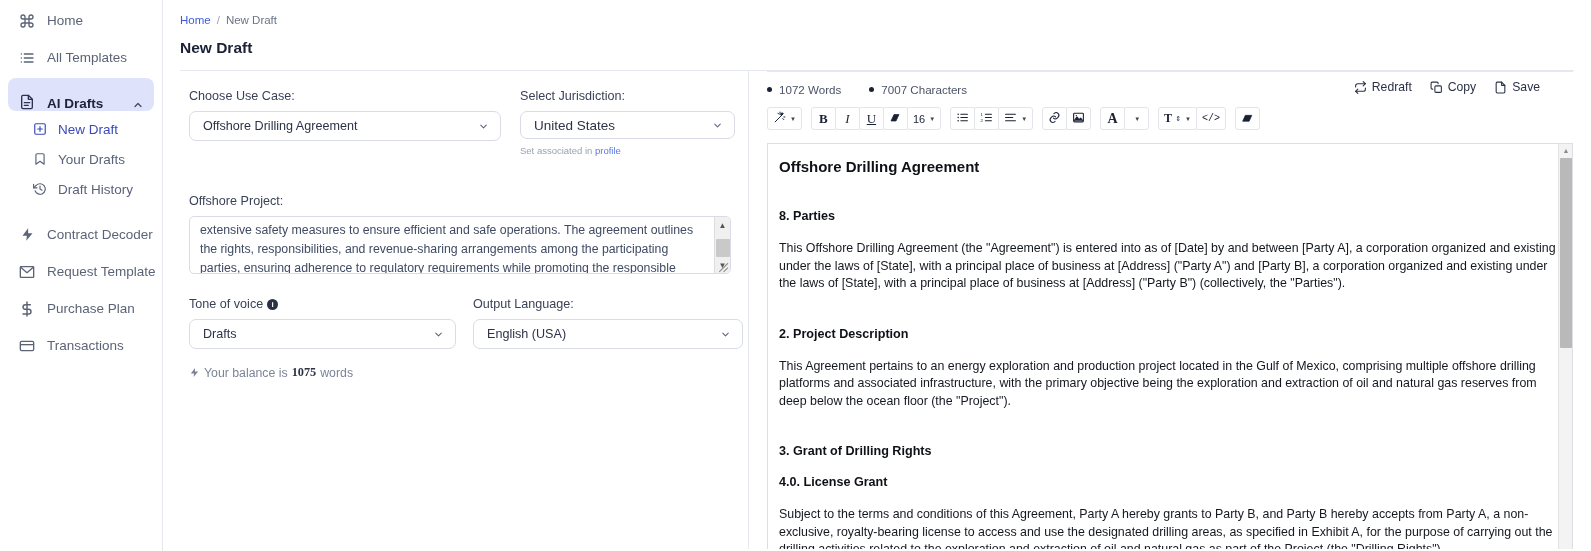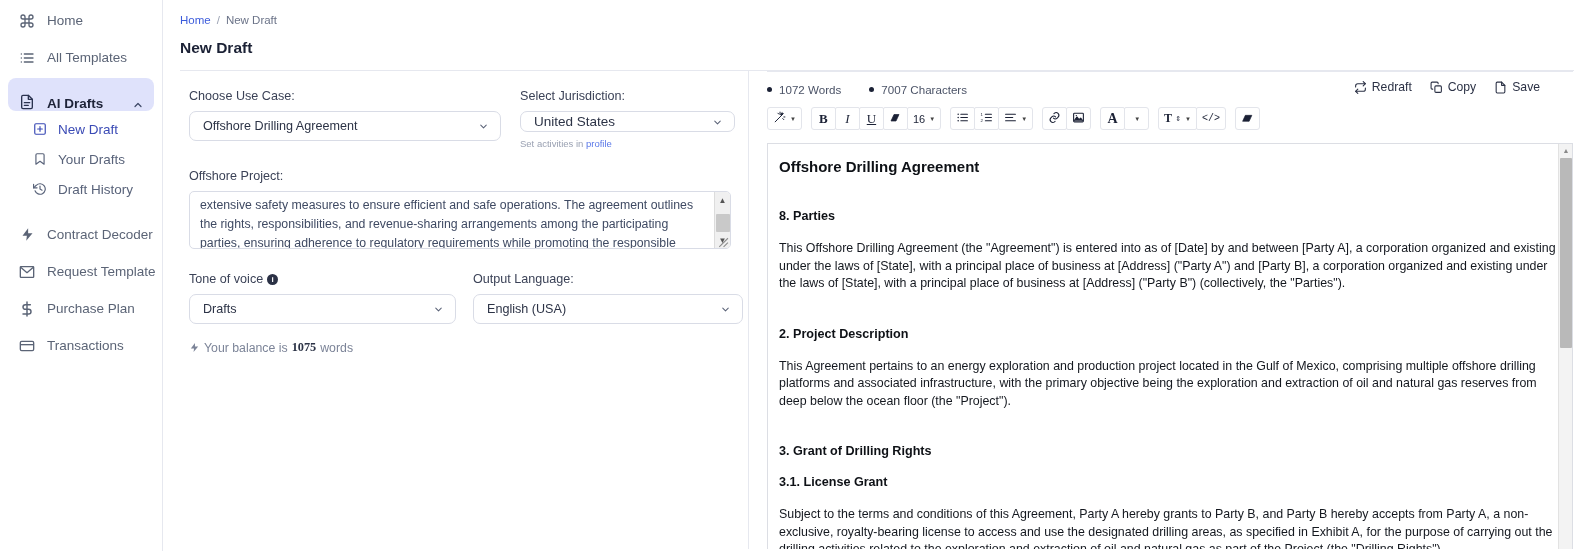--- a/index.html
+++ b/index.html
@@ -124,21 +124,21 @@
     color: #2c3346;
     cursor: pointer;
     white-space: nowrap; overflow: hidden;
   }
   .select .caret {
     position: absolute; right: 11px; top: 50%;
     width: 11px; height: 11px; margin-top: -5px;
     color: #5a6277;
   }
   .select.usecase { width: 312px; height: 30px; font-size: 12.6px; }
-  .select.jur { width: 215px; height: 21px; font-size: 13.5px; align-items: center; }
+  .select.jur { width: 215px; height: 28px; font-size: 13.5px; align-items: center; }
   .select.tone { width: 267px; height: 30px; font-size: 12.6px; }
   .select.lang { width: 270px; height: 30px; font-size: 12.6px; }
 
   .hint {
     font-size: 9.5px; color: #9aa1b2; margin-top: 6px;
   }
   .hint a { color:#5a78e8; text-decoration:none; cursor:pointer; }
 
   .ta-wrap {
     position: relative;
@@ -455,26 +455,26 @@
             <div class="label">Select Jurisdiction:</div>
             <div class="select jur">
               <span>United States</span>
               <span class="caret">
                 <svg width="11" height="11" viewBox="0 0 24 24" fill="none" stroke="currentColor" stroke-width="2.2" stroke-linecap="round" stroke-linejoin="round">
                     <polyline points="6 9 12 15 18 9"></polyline>
                   </svg>
               </span>
             </div>
             <div class="hint">
-              <span>Set activities in </span><a>profile</a>
+              <span>Set associated in </span><a>profile</a>
             </div>
           </div>
         </div>
 
-        <div class="field" style="margin-top:20px;">
+        <div class="field" style="margin-top:38px;">
           <div class="label">Offshore Project:</div>
           <div class="ta-wrap">
             <div class="ta-text">extensive safety measures to ensure efficient and safe operations. The agreement outlines the rights, responsibilities, and revenue-sharing arrangements among the participating parties, ensuring adherence to regulatory requirements while promoting the responsible utilization of offshore energy resources.</div>
             <div class="ta-sb">
               <div class="arw">▲</div>
               <div class="track">
                   <div class="thumb"></div>
                 </div>
               <div class="arw">▼</div>
             </div>
@@ -704,21 +704,21 @@
             <h1>Offshore Drilling Agreement</h1>
 
             <h2>8. Parties</h2>
             <p>This Offshore Drilling Agreement (the "Agreement") is entered into as of [Date] by and between [Party A], a corporation organized and existing under the laws of [State], with a principal place of business at [Address] ("Party A") and [Party B], a corporation organized and existing under the laws of [State], with a principal place of business at [Address] ("Party B") (collectively, the "Parties").</p>
 
             <h2>2. Project Description</h2>
             <p>This Agreement pertains to an energy exploration and production project located in the Gulf of Mexico, comprising multiple offshore drilling platforms and associated infrastructure, with the primary objective being the exploration and extraction of oil and natural gas reserves from deep below the ocean floor (the "Project").</p>
 
             <h2>3. Grant of Drilling Rights</h2>
 
-            <h3>3.1. License Grant</h3>
+            <h3>4.0. License Grant</h3>
             <p>Subject to the terms and conditions of this Agreement, Party A hereby grants to Party B, and Party B hereby accepts from Party A, a non-exclusive, royalty-bearing license to access and use the designated drilling areas, as specified in Exhibit A, for the purpose of carrying out the drilling activities related to the exploration and extraction of oil and natural gas as part of the Project (the "Drilling Rights").</p>
           </div>
 
           <div class="doc-sb">
             <div class="arw">▲</div>
             <div class="thumb"></div>
           </div>
         </div>
       </section>
 

